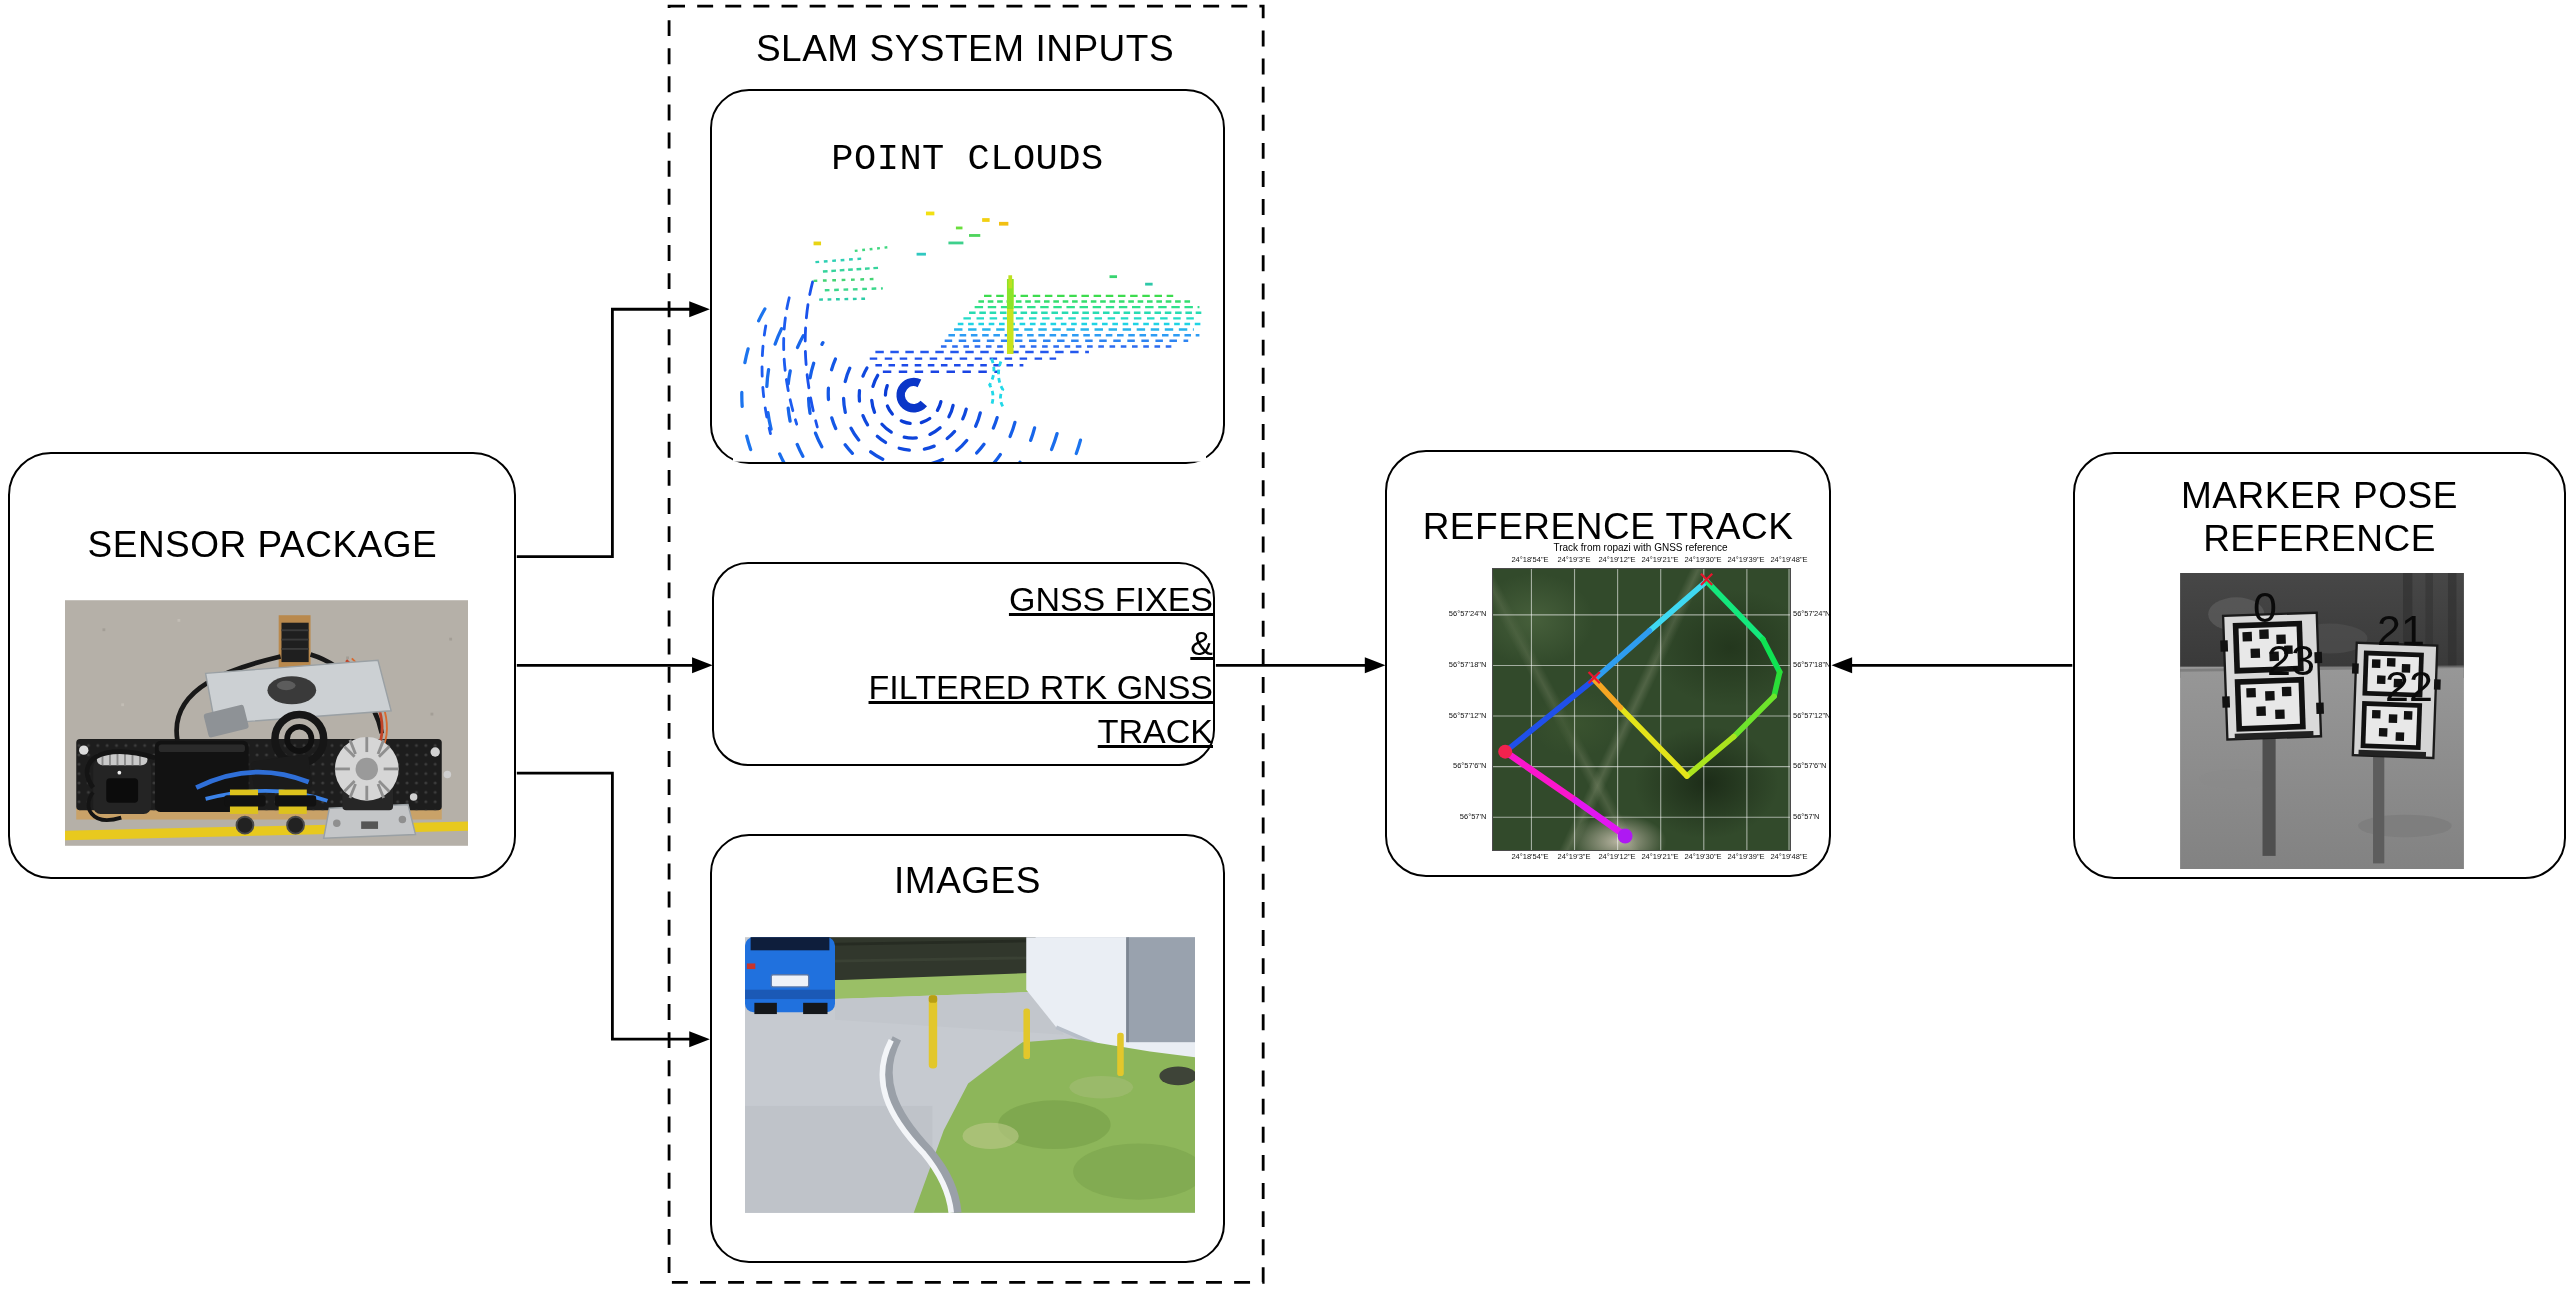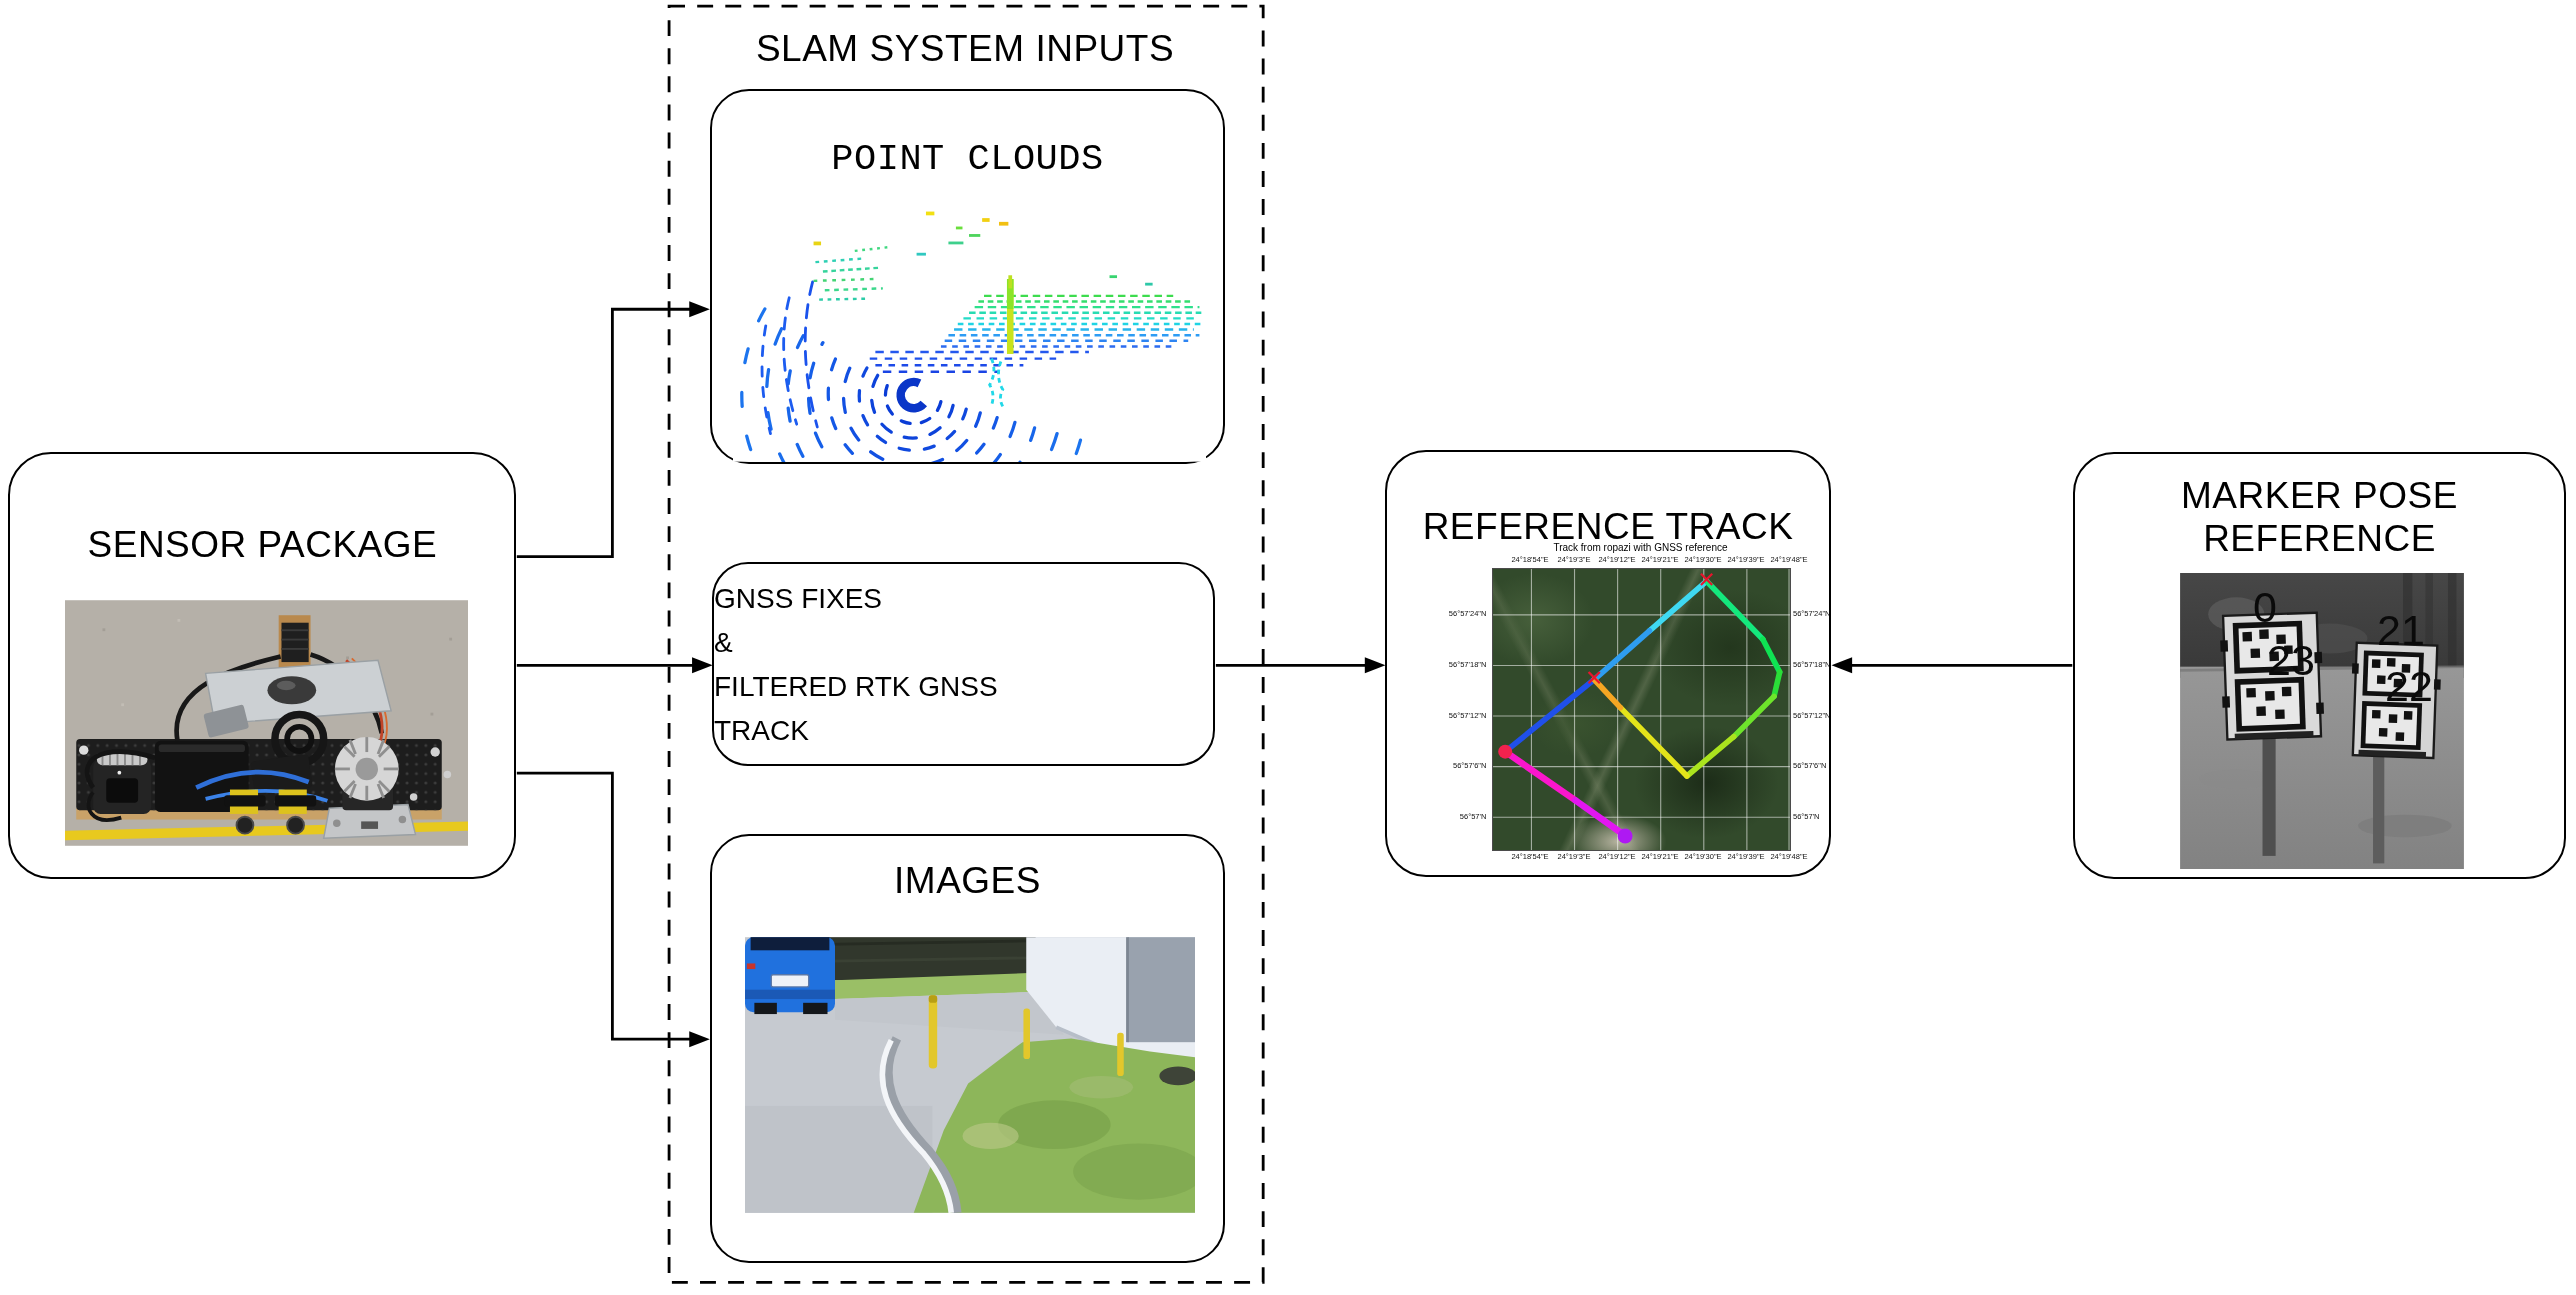--- a/index.html
+++ b/index.html
@@ -1,20 +1,20 @@
 <!DOCTYPE html>
 <html style="font-size:15px"><head>
 <meta charset="utf-8">
 <style>
   html,body{margin:0;padding:0;background:#ffffff;}
   body{width:2576px;height:1295px;position:relative;font-family:"Liberation Sans","DejaVu Sans",sans-serif;color:#000;}
   #canvas{position:absolute;left:0;top:0;width:2576px;height:1295px;background:#fff;overflow:hidden;}
   .box{position:absolute;border:2.8px solid #000;border-radius:41px;background:#fff;box-sizing:border-box;}
   .box-title{position:absolute;left:0;right:0;text-align:center;font-size:37px;letter-spacing:0.5px;white-space:nowrap;}
-  .gnss-line{text-align:left;font-size:28px;line-height:44px;white-space:nowrap;}
+  .gnss-line{text-align:right;font-size:34px;line-height:44px;white-space:nowrap;text-decoration:underline;}
   .photo{position:absolute;overflow:hidden;}
   svg{display:block;}
   
   #connectors{position:absolute;left:0;top:0;pointer-events:none;}
   
   .plot-title{position:absolute;text-align:center;font-size:10px;white-space:nowrap;}
   .tick{position:absolute;font-size:7.5px;white-space:nowrap;color:#111;}
   .tick.xt{width:60px;text-align:center;}
   .tick.yl{width:75px;text-align:right;}
   .tick.yr{width:56px;text-align:left;}

